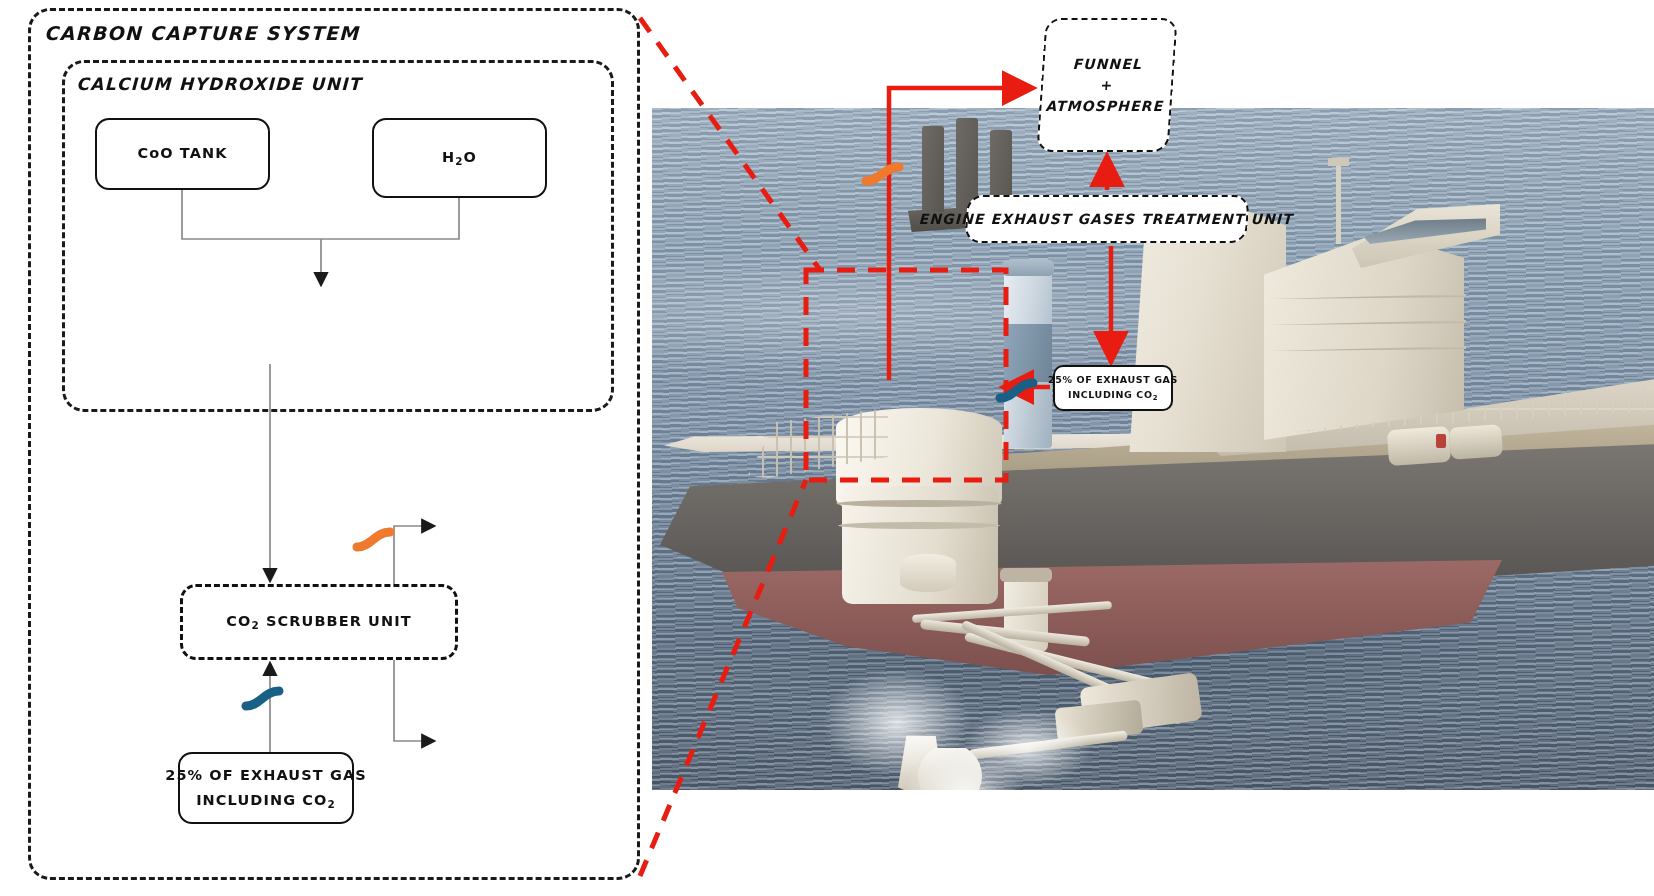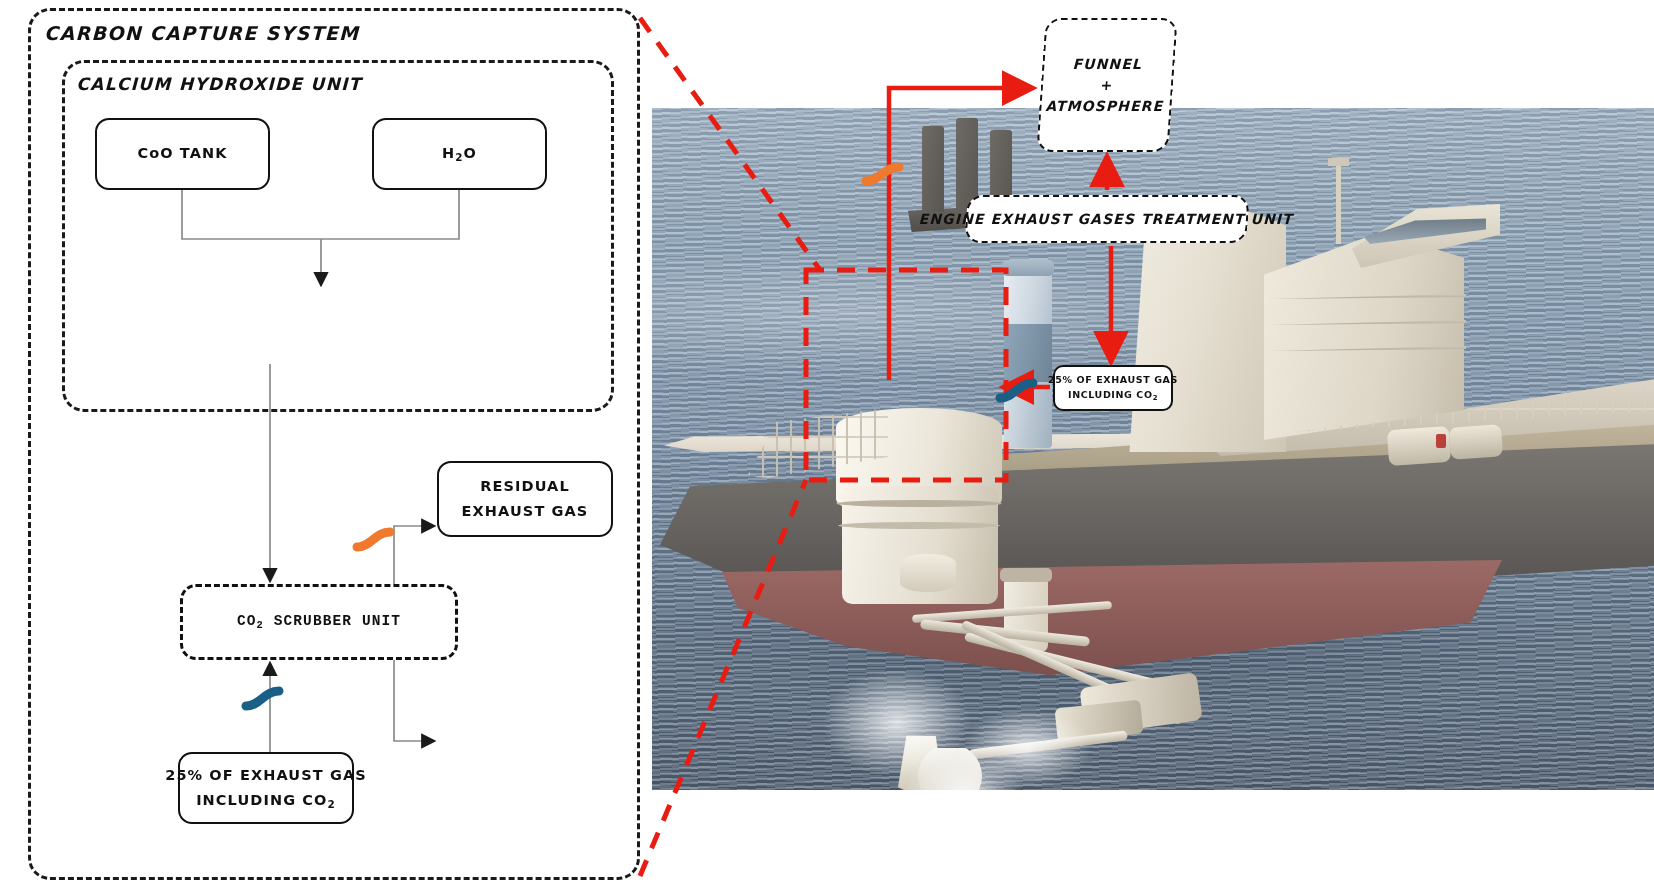--- a/index.html
+++ b/index.html
@@ -54,27 +54,26 @@
     font-weight: 700;
     font-size: 14.5px;
     letter-spacing: 1.1px;
     line-height: 1.75;
     padding: 20px 8px;
   }
   .pbox.dashed {
     border-style: dashed;
     border-width: 3px;
     border-radius: 16px;
-    font-family: Liberation Mono, monospace;
   }
   .pbox .ln { display: block; white-space: nowrap; }
   sub { font-size: 0.72em; vertical-align: -0.28em; font-weight: 700; }
 
   #box-cao   { left: 95px;  top: 118px; width: 175px; height: 72px; }
-  #box-h2o   { left: 372px; top: 118px; width: 175px; height: 72px; }
+  #box-h2o   { left: 372px; top: 118px; width: 175px; height: 80px; }
   #box-caoh2 { left: 185px; top: 288px; width: 272px; height: 76px; }
   #box-scrub { left: 180px; top: 584px; width: 278px; height: 76px; }
   #box-resid { left: 437px; top: 461px; width: 176px; height: 76px; }
   #box-caco3 { left: 437px; top: 703px; width: 176px; height: 76px; }
   #box-25pct { left: 178px; top: 752px; width: 176px; height: 72px; }
 
   
   #connectors { position: absolute; left: 0; top: 0; width: 1654px; height: 896px; pointer-events: none; }
 
   
@@ -442,24 +441,20 @@
 
   <div class="pbox" id="box-h2o">
     <span class="ln"><span>H</span><sub>2</sub><span>O</span></span>
   </div>
 
 
   <div class="pbox dashed" id="box-scrub">
     <span class="ln"><span>CO</span><sub>2</sub><span> SCRUBBER UNIT</span></span>
   </div>
 
-  <div class="pbox" id="box-resid">
-    <span class="ln">RESIDUAL</span>
-    <span class="ln">EXHAUST GAS</span>
-  </div>
 
 
   <div class="pbox" id="box-25pct">
     <span class="ln">25% OF EXHAUST GAS</span>
     <span class="ln"><span>INCLUDING CO</span><sub>2</sub></span>
   </div>
 
   <div class="callout" id="co-funnel">
     <span class="ln">FUNNEL</span>
     <span class="ln">+</span>

